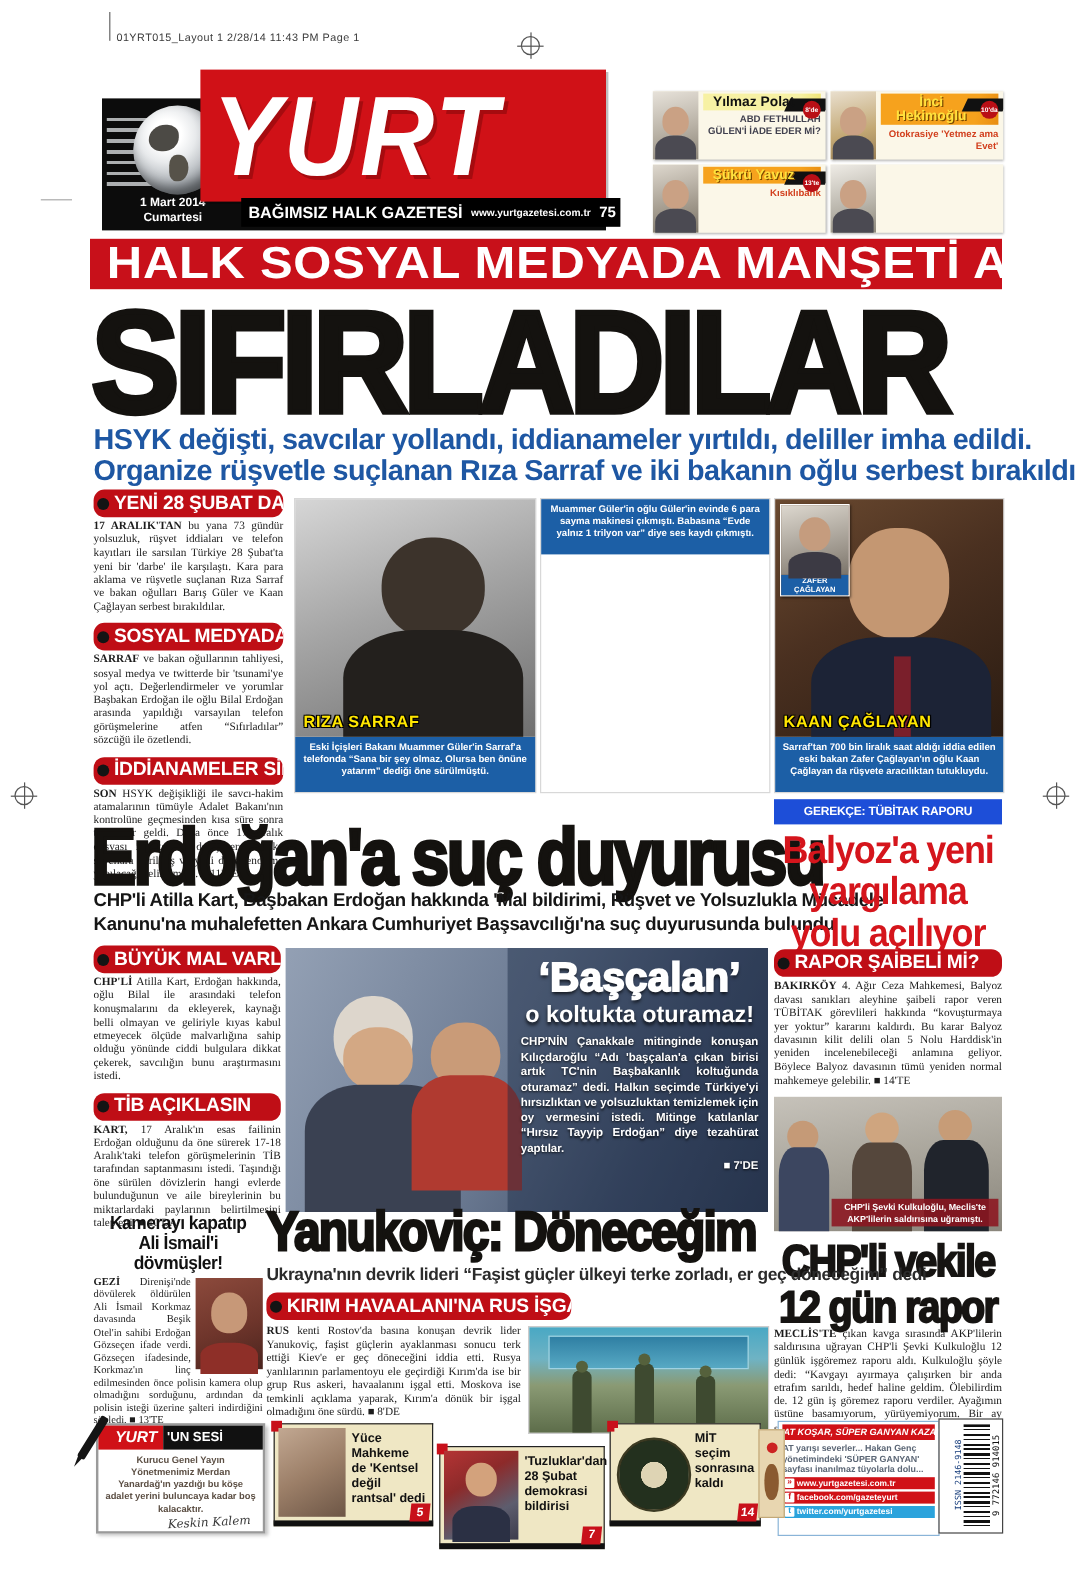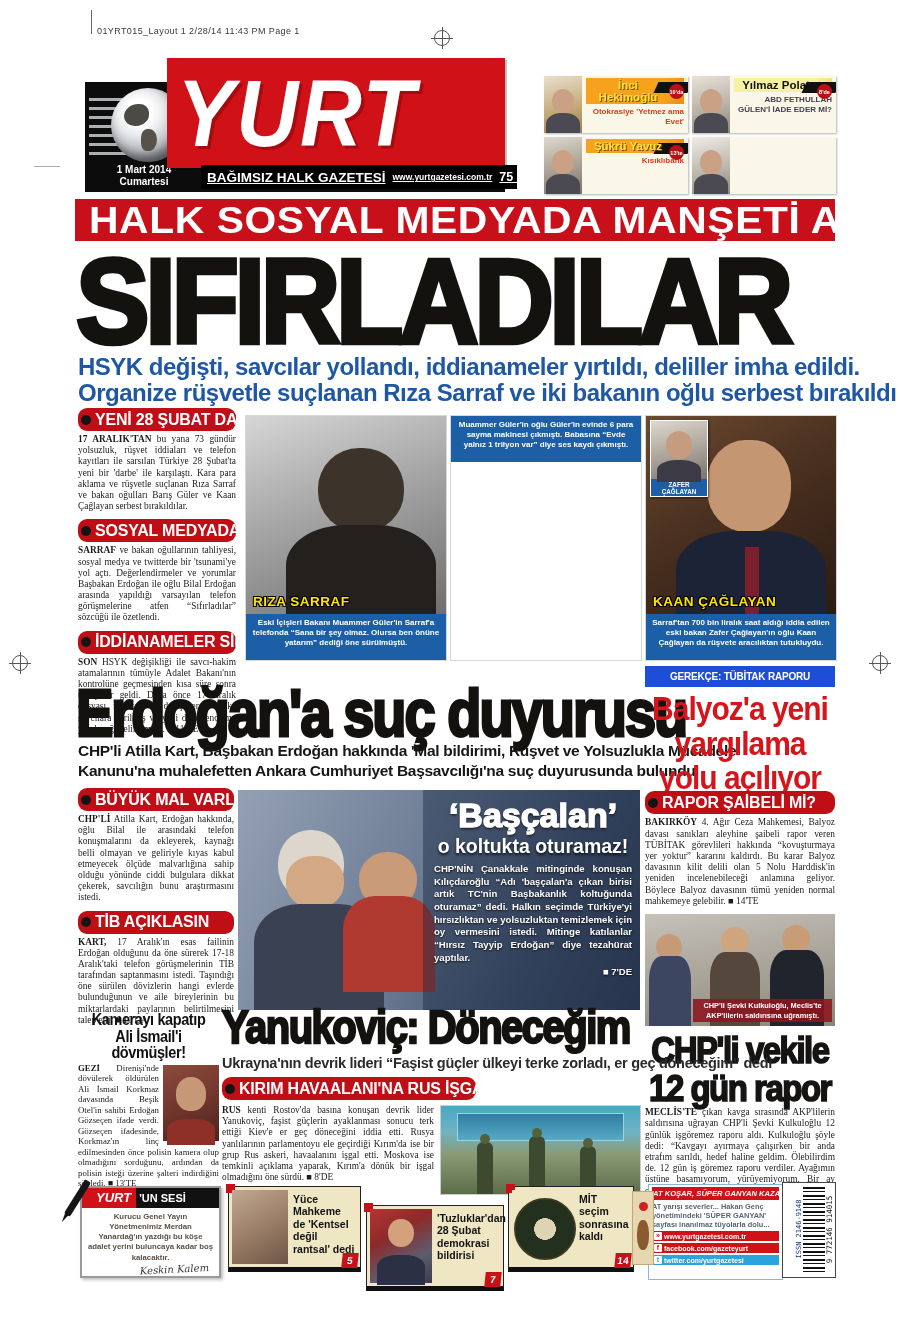--- a/index.html
+++ b/index.html
@@ -26,21 +26,21 @@
   .globe::after{content:'';position:absolute;left:40%;top:55%;width:22%;height:30%;background:#565249;
     border-radius:45% 55% 60% 40%;}
   .m-date{position:absolute;left:0;top:82px;width:118px;text-align:center;color:#fff;
     font-weight:bold;font-size:10px;line-height:1.15;}
   .yurt-panel{position:absolute;left:82px;top:-24px;width:338px;height:110px;background:#d01117;
     box-shadow:2px 2px 0 rgba(0,0,0,.25);overflow:hidden;}
   .yurt-panel span{display:inline-block;font-size:84px;font-weight:bold;font-style:italic;color:#fff;
     line-height:1;margin:8px 0 0 10px;letter-spacing:2px;transform:scale(1.02,1.12);transform-origin:left top;
     text-shadow:3px 3px 0 rgba(90,0,0,.35);}
   .tagline{position:absolute;left:116px;bottom:3px;width:304px;height:24px;background:#000;color:#fff;
-    display:flex;align-items:center;gap:7px;padding:0 6px;white-space:nowrap;text-decoration:underline;}
+    display:flex;align-items:center;gap:7px;padding:0 6px;white-space:nowrap;}
   .tagline .tg1{font-weight:bold;font-size:13.5px;}
   .tagline .tg2{font-weight:bold;font-size:8.5px;}
   .tagline .tg3{font-weight:bold;font-size:12.5px;}
 
   
   .columnists{position:absolute;left:544px;top:76px;width:292px;height:118px;
     display:grid;grid-template-columns:1fr 1fr;grid-template-rows:1fr 1fr;gap:4px;}
   .col-box{position:relative;display:flex;overflow:hidden;background:#fbf7e8;box-shadow:1px 1px 2px rgba(0,0,0,.3);}
   .col-photo{width:38px;flex:none;background:linear-gradient(165deg,#e7e2da 0%,#b9b2a6 55%,#8d8679 100%);position:relative;}
   .col-photo::before{content:'';position:absolute;left:50%;top:22%;width:22px;height:24px;margin-left:-11px;
@@ -229,38 +229,38 @@
       <span>YURT</span>
     </div>
     <div class="tagline">
       <span class="tg1">BAĞIMSIZ HALK GAZETESİ</span>
       <span class="tg2">www.yurtgazetesi.com.tr</span>
       <span class="tg3">75 KURUŞ</span>
     </div>
   </div>
 
   <div class="columnists">
+    <div class="col-box t-yellow">
+      <div class="col-photo"></div>
+      <div class="col-main">
+        <div class="nameplate">
+            <span class="col-name">Yılmaz Polat</span>
+          <span class="col-page">8'de</span>
+          </div>
+        <div class="col-title ttl-dark">ABD FETHULLAH GÜLEN'İ İADE EDER Mİ?</div>
+      </div>
+    </div>
     <div class="col-box t-orange">
       <div class="col-photo" style="background:linear-gradient(165deg,#e9dfce,#c3a874 60%,#997f55);"></div>
       <div class="col-main">
         <div class="nameplate">
             <span class="col-name">İnci Hekimoğlu</span>
           <span class="col-page">10'da</span>
           </div>
         <div class="col-title ttl-red">Otokrasiye 'Yetmez ama Evet'</div>
-      </div>
-    </div>
-    <div class="col-box t-yellow">
-      <div class="col-photo"></div>
-      <div class="col-main">
-        <div class="nameplate">
-            <span class="col-name">Yılmaz Polat</span>
-          <span class="col-page">8'de</span>
-          </div>
-        <div class="col-title ttl-dark">ABD FETHULLAH GÜLEN'İ İADE EDER Mİ?</div>
       </div>
     </div>
     <div class="col-box t-orange">
       <div class="col-photo" style="background:linear-gradient(165deg,#ded8ce,#a39b8e 60%,#7b7467);"></div>
       <div class="col-main">
         <div class="nameplate">
             <span class="col-name">Şükrü Yavuz</span>
           <span class="col-page">13'te</span>
           </div>
         <div class="col-title ttl-red">Kısıklıbank</div>

